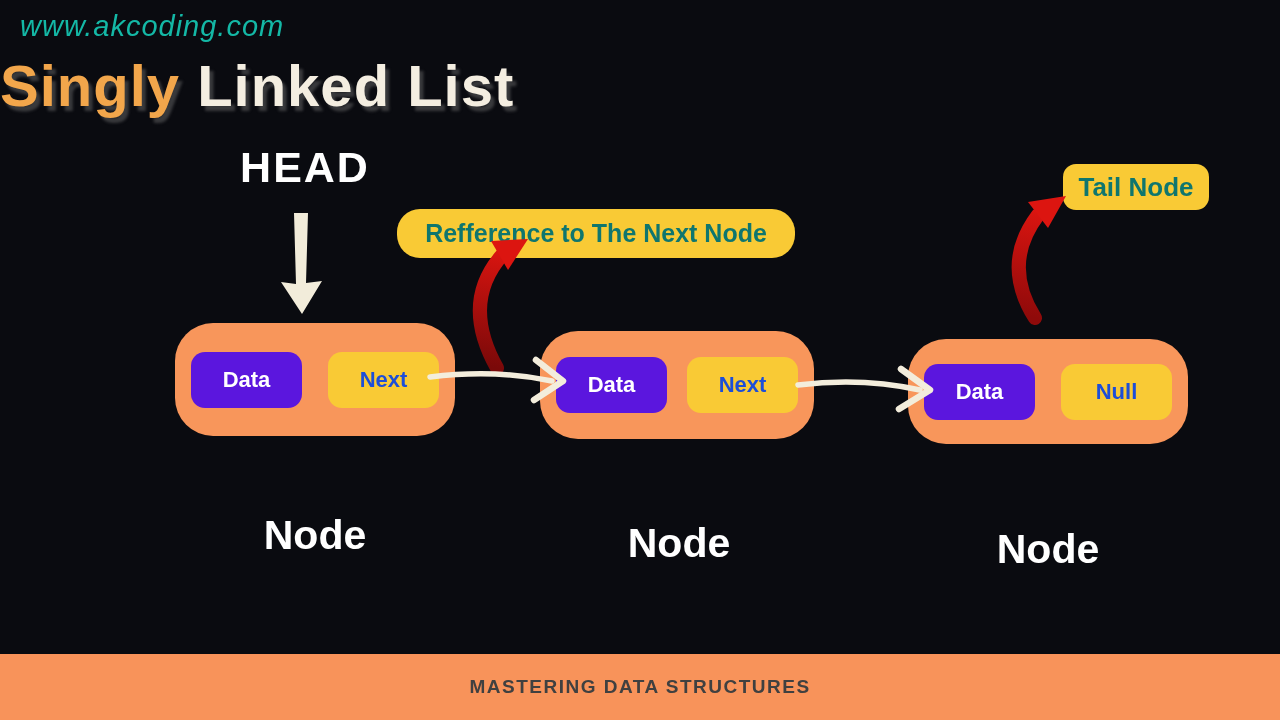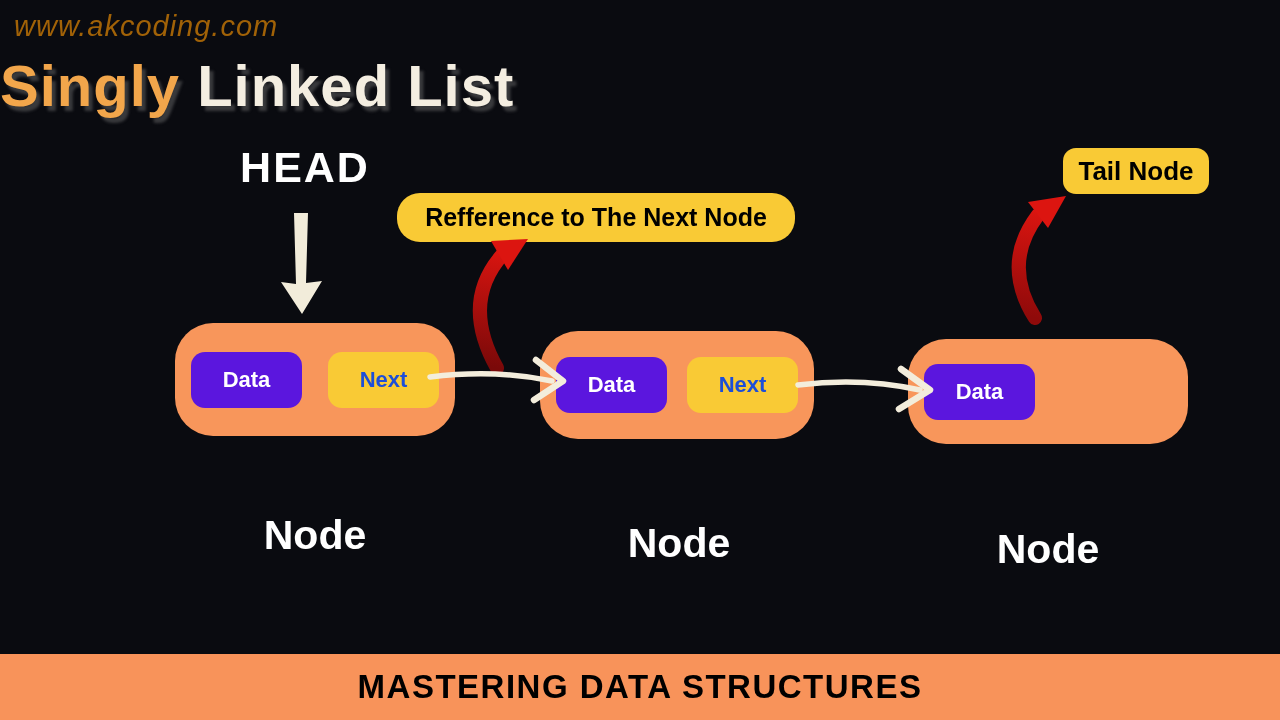--- a/index.html
+++ b/index.html
@@ -4,40 +4,40 @@
 <style>
   html,body{margin:0;padding:0;}
   body{
     width:1280px;height:720px;position:relative;overflow:hidden;
     background:#0a0b10;
     font-family:"Liberation Sans","DejaVu Sans",sans-serif;
   }
   .abs{position:absolute;}
   
   .watermark{
-    left:14px;top:10px;font-size:29px;font-style:italic;color:#a16207;
+    left:20px;top:10px;font-size:29px;font-style:italic;color:#14b8a6;
     letter-spacing:1px;
   }
   
   .title{
     left:0;top:52px;width:1280px;text-align:left;
     font-size:58px;font-weight:800;letter-spacing:1px;
     text-shadow:4px 5px 3px rgba(115,115,115,0.45);
   }
   .title .hl{color:#f2a64b;}
   .title .rest{color:#f4eee1;}
   
   .head-label{
     left:225px;top:143px;width:160px;text-align:center;
     color:#ffffff;font-size:43px;font-weight:800;letter-spacing:2px;
   }
   
   .callout{
-    background:#f9ca35;color:#000000;font-weight:800;
-    display:flex;align-items:center;justify-content:center;
+    background:#f9ca35;color:#0f766e;font-weight:800;
+    display:flex;align-items:center;justify-content:center;margin-top:16px;
   }
   .ref-box{
     left:397px;top:193px;width:398px;height:49px;
     border-radius:23px;font-size:25px;
   }
   .tail-box{
     left:1063px;top:148px;width:146px;height:46px;
     border-radius:13px;font-size:26px;
   }
   
@@ -63,21 +63,21 @@
   }
   .c1{left:235px;top:472px;}
   .c2{left:599px;top:480px;}
   .c3{left:968px;top:486px;}
   
   .footer{
     left:0;top:654px;width:1280px;height:66px;background:#f8935a;
     display:flex;align-items:center;justify-content:center;
   }
   .footer span{
-    color:#000000;font-size:33px;font-weight:800;letter-spacing:1.5px;
+    color:#404040;font-size:19px;font-weight:800;letter-spacing:1.5px;
   }
   
   svg.overlay{position:absolute;left:0;top:0;pointer-events:none;}
 </style>
 </head>
 <body>
 
 <div class="abs watermark">www.akcoding.com</div>
 
 <div class="abs title">
@@ -99,20 +99,21 @@
   <div class="field ptr">Next</div>
 </div>
 
 <div class="abs llnode n2">
   <div class="field data">Data</div>
   <div class="field ptr">Next</div>
 </div>
 
 <div class="abs llnode n3">
   <div class="field data">Data</div>
+  <div class="field ptr">Null</div>
 </div>
 
 <div class="abs node-caption c1">Node</div>
 <div class="abs node-caption c2">Node</div>
 <div class="abs node-caption c3">Node</div>
 
 <div class="abs footer">
   <span>MASTERING DATA STRUCTURES</span>
 </div>
 

